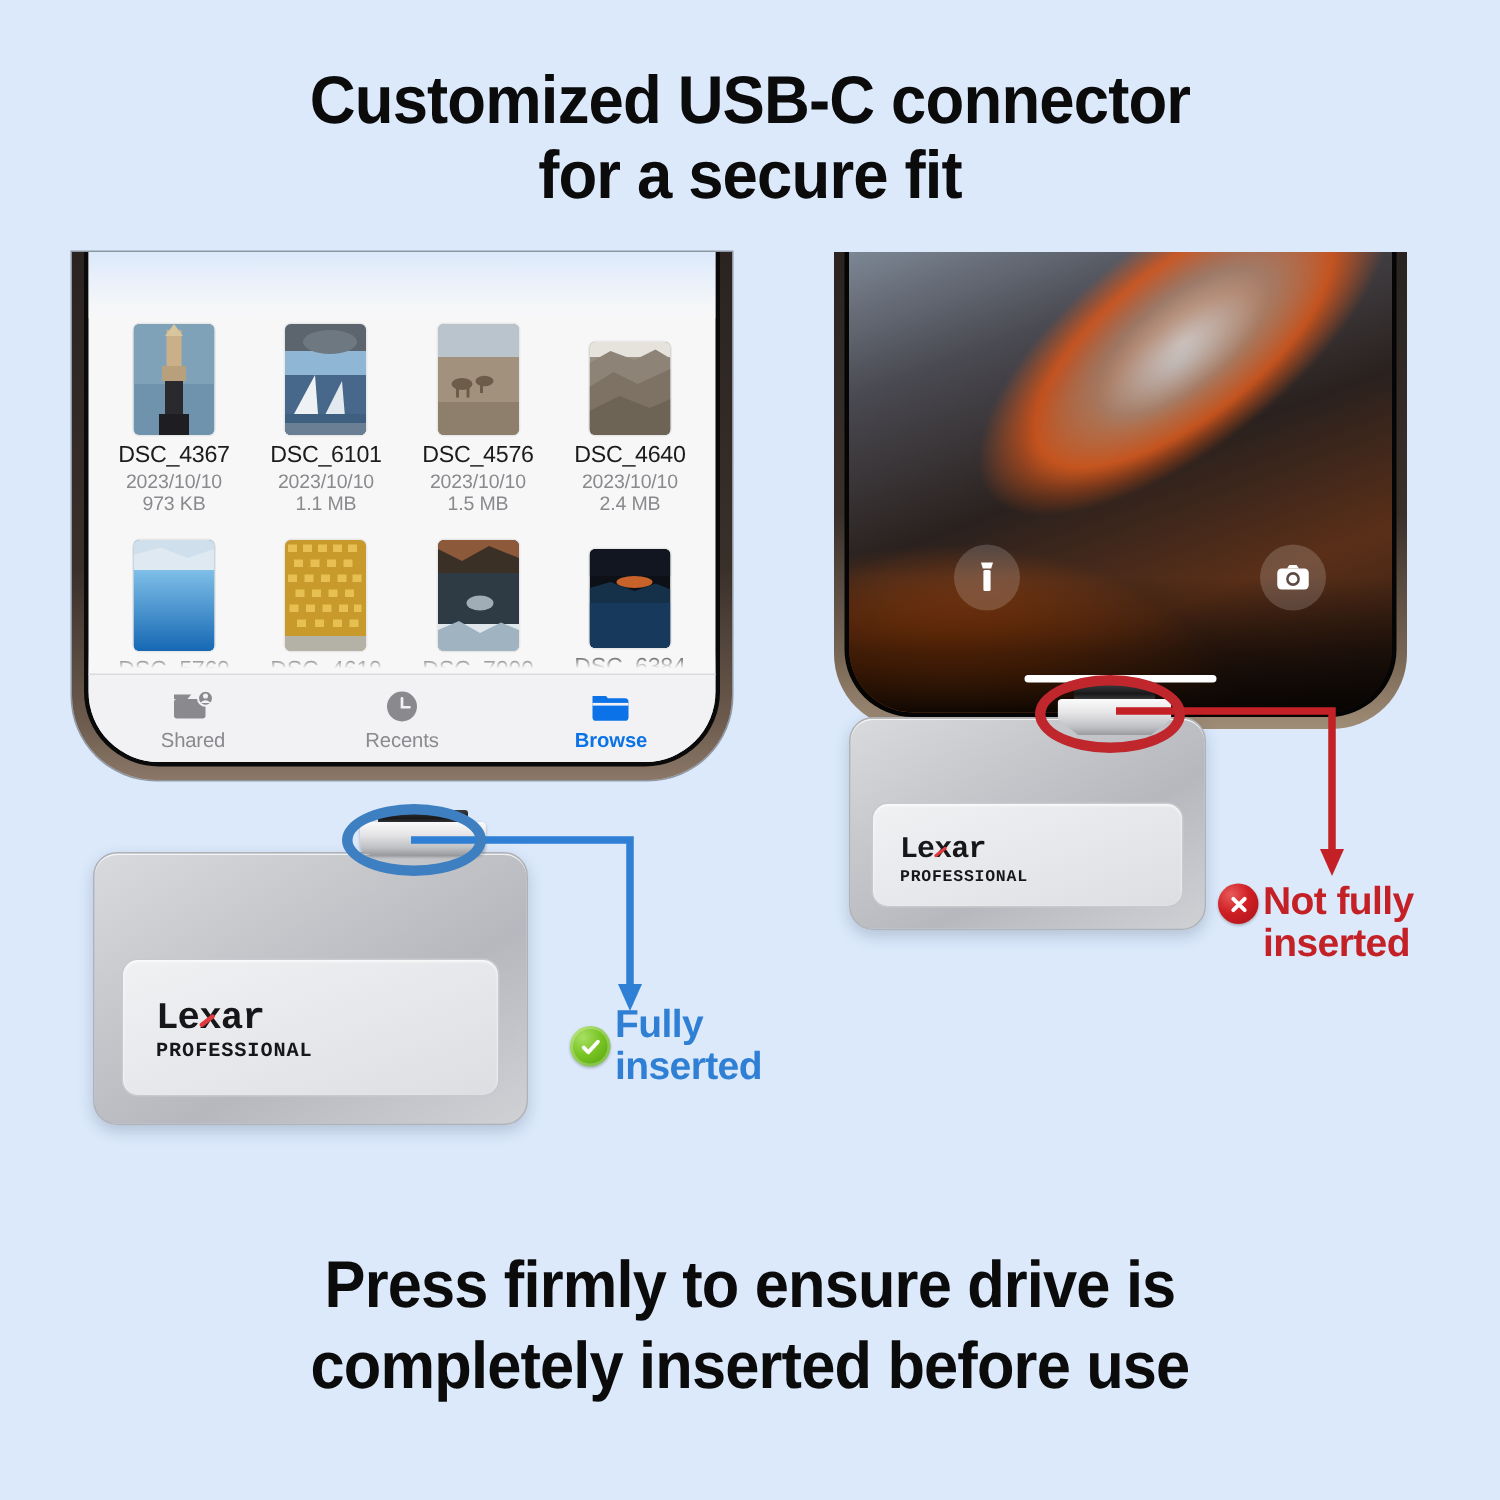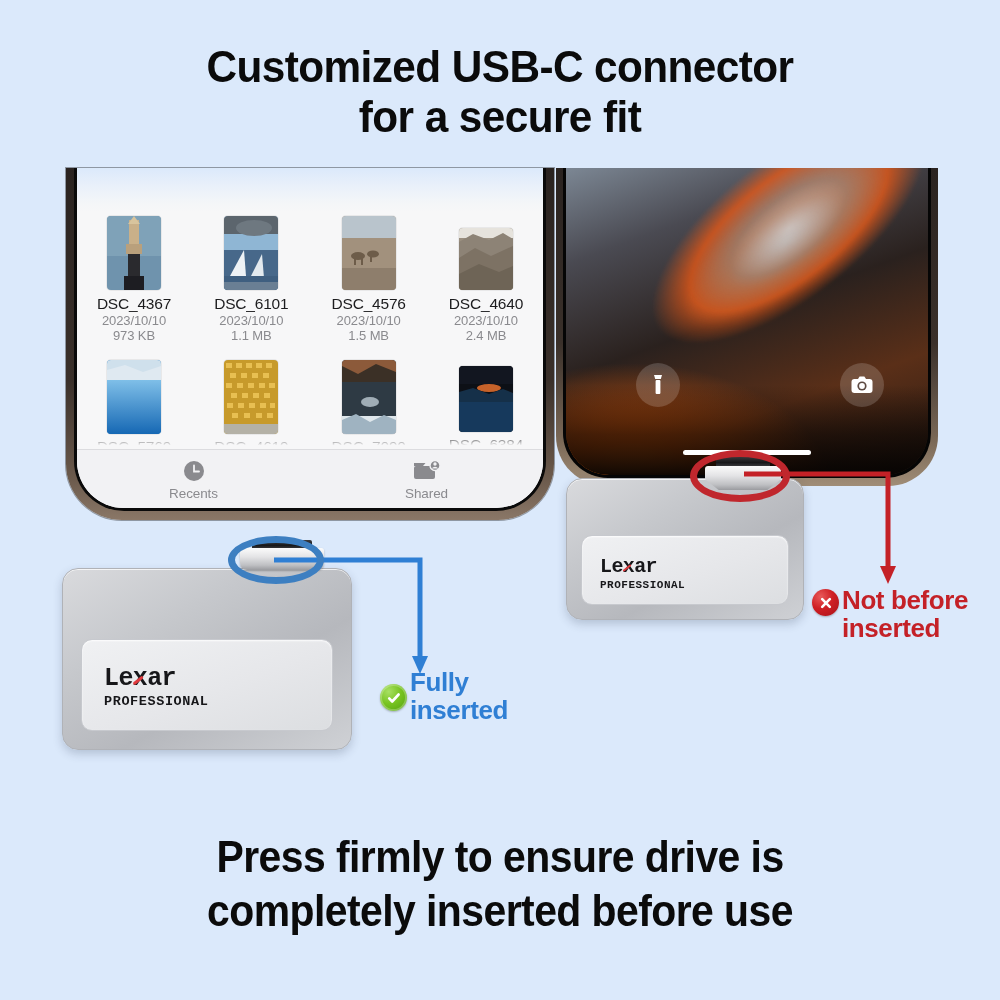--- a/index.html
+++ b/index.html
@@ -34,21 +34,21 @@
     font-size:44px;
     line-height:54px;
     letter-spacing:-0.6px;
     color:#0b0b0b;
     transform:scaleX(0.93);
   }
   .footer .l2{display:block;}
 
   
   .phoneL{
-    position:absolute;left:66px;top:168px;width:488px;height:352px;
+    position:absolute;left:48px;top:168px;width:440px;height:352px;
   }
   .phoneL .frame{
     position:absolute;inset:0;
     border-radius:0 0 56px 56px;
     background:linear-gradient(180deg,#2a2320 0%, #3a302a 60%, #6b5a4c 88%, #8a7767 100%);
     box-shadow:0 0 0 1px rgba(0,0,0,.35);
     overflow:hidden;
   }
   .phoneL .bezel{
     position:absolute;left:8px;right:8px;top:0;bottom:9px;
@@ -442,38 +442,48 @@
               </div>
               <div class="fname">DSC_6384</div>
             </div>
           </div>
 
           <div class="cutmask"></div>
 
           <div class="tabbar">
             <div class="tab">
               <div class="ticon">
-                <svg width="24" height="24" viewBox="0 0 24 24">
-                  <circle cx="12" cy="12" r="10" fill="#8a8a8e"></circle>
-                  <path d="M12 6.5v6h5" stroke="#f2f2f4" stroke-width="1.8" fill="none" stroke-linecap="round"></path>
-                </svg>
-              </div>
-              <div class="tlabel">Recents</div>
-            </div>
-            <div class="tab">
-              <div class="ticon">
                 <svg width="28" height="22" viewBox="0 0 28 22">
                   <path d="M1 6h9l2.5-3H1z" fill="#8a8a8e"></path>
                   <rect x="1" y="6" width="21" height="13" rx="2" fill="#8a8a8e"></rect>
                   <circle cx="22" cy="5.5" r="5" fill="#8a8a8e" stroke="#f2f2f4" stroke-width="1.4"></circle>
                   <circle cx="22" cy="4" r="1.7" fill="#f2f2f4"></circle>
                   <path d="M18.8 8.6a3.8 3.8 0 016.4 0" fill="#f2f2f4"></path>
                 </svg>
               </div>
               <div class="tlabel">Shared</div>
+            </div>
+            <div class="tab">
+              <div class="ticon">
+                <svg width="24" height="24" viewBox="0 0 24 24">
+                  <circle cx="12" cy="12" r="10" fill="#8a8a8e"></circle>
+                  <path d="M12 6.5v6h5" stroke="#f2f2f4" stroke-width="1.8" fill="none" stroke-linecap="round"></path>
+                </svg>
+              </div>
+              <div class="tlabel">Recents</div>
+            </div>
+            <div class="tab active">
+              <div class="ticon">
+                <svg width="26" height="22" viewBox="0 0 26 22">
+                  <path d="M1 4h9l2.4 3H1z" fill="#0b72e7"></path>
+                  <rect x="1" y="5.5" width="24" height="15" rx="2.4" fill="#0b72e7"></rect>
+                  <rect x="1" y="8.6" width="24" height="1.8" fill="#f2f2f4"></rect>
+                </svg>
+              </div>
+              <div class="tlabel">Browse</div>
             </div>
           </div>
 
         </div>
       </div>
     </div>
   </div>
 
   <div class="phoneR">
     <div class="frame">
@@ -558,21 +568,21 @@
     </div>
   </div>
 
   <div class="callout calloutNot">
     <div class="badge no">
       <svg width="16" height="16" viewBox="0 0 16 16">
         <path d="M4.2 4.2l7.6 7.6M11.8 4.2l-7.6 7.6" stroke="#ffffff" stroke-width="2.6" stroke-linecap="round"></path>
       </svg>
     </div>
     <div class="ctext red">
-      <span>Not before</span>
+      <span>Not fully</span>
       <span class="l2">inserted</span>
     </div>
   </div>
 
   <div class="footer">
     <span>Press firmly to ensure drive is</span>
     <span class="l2">completely inserted before use</span>
   </div>
 
 </div>

